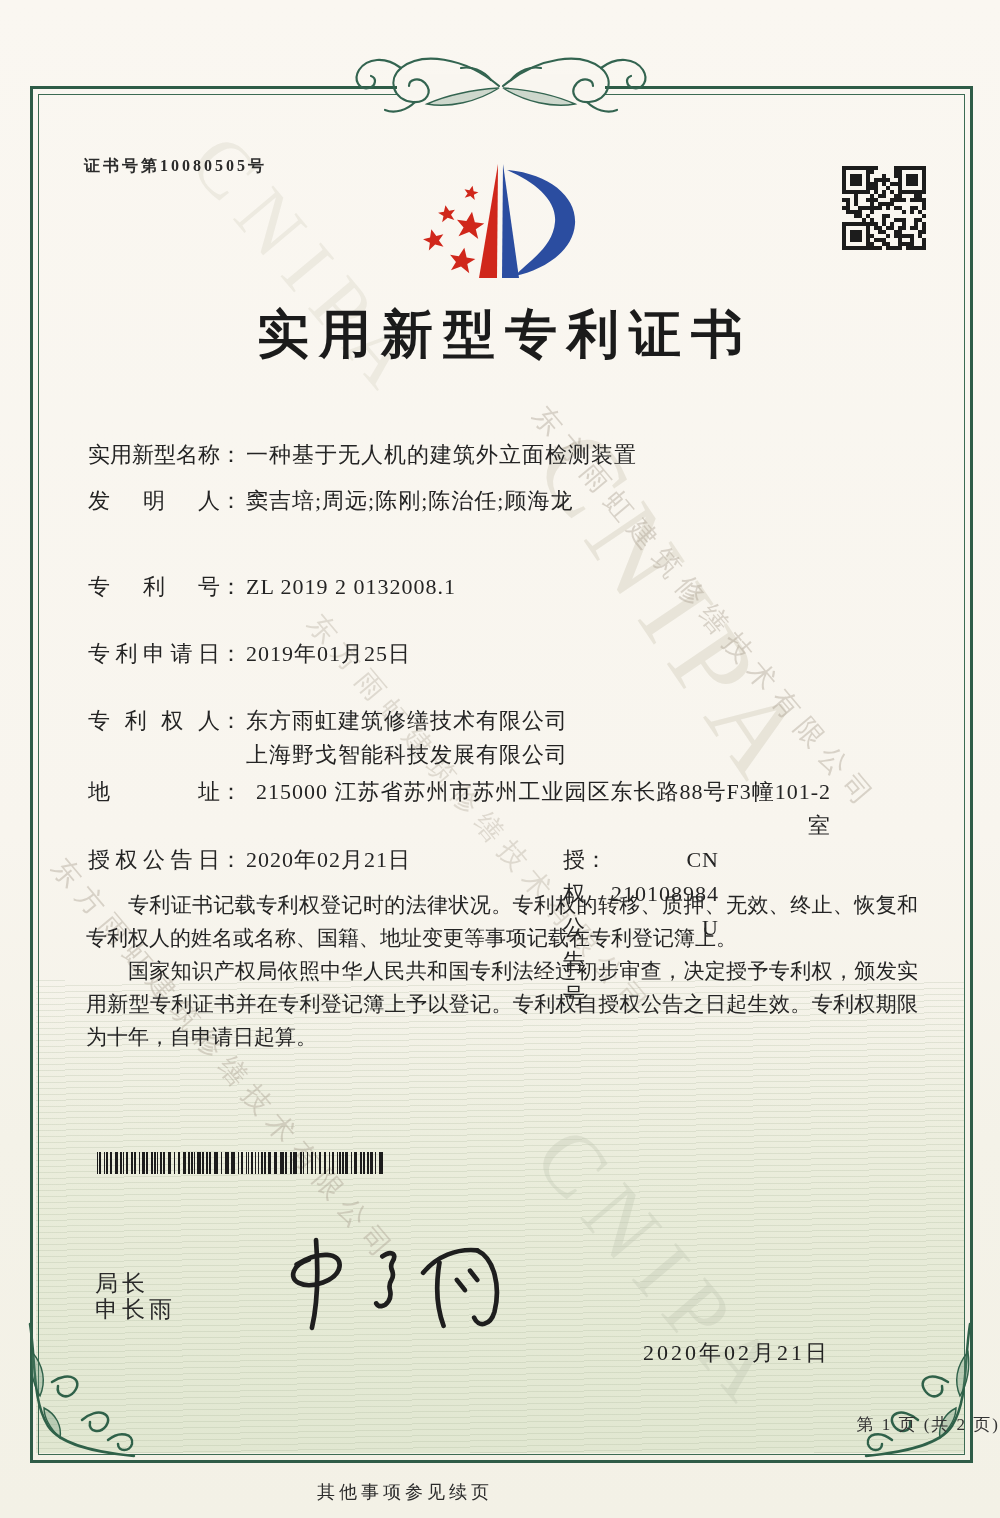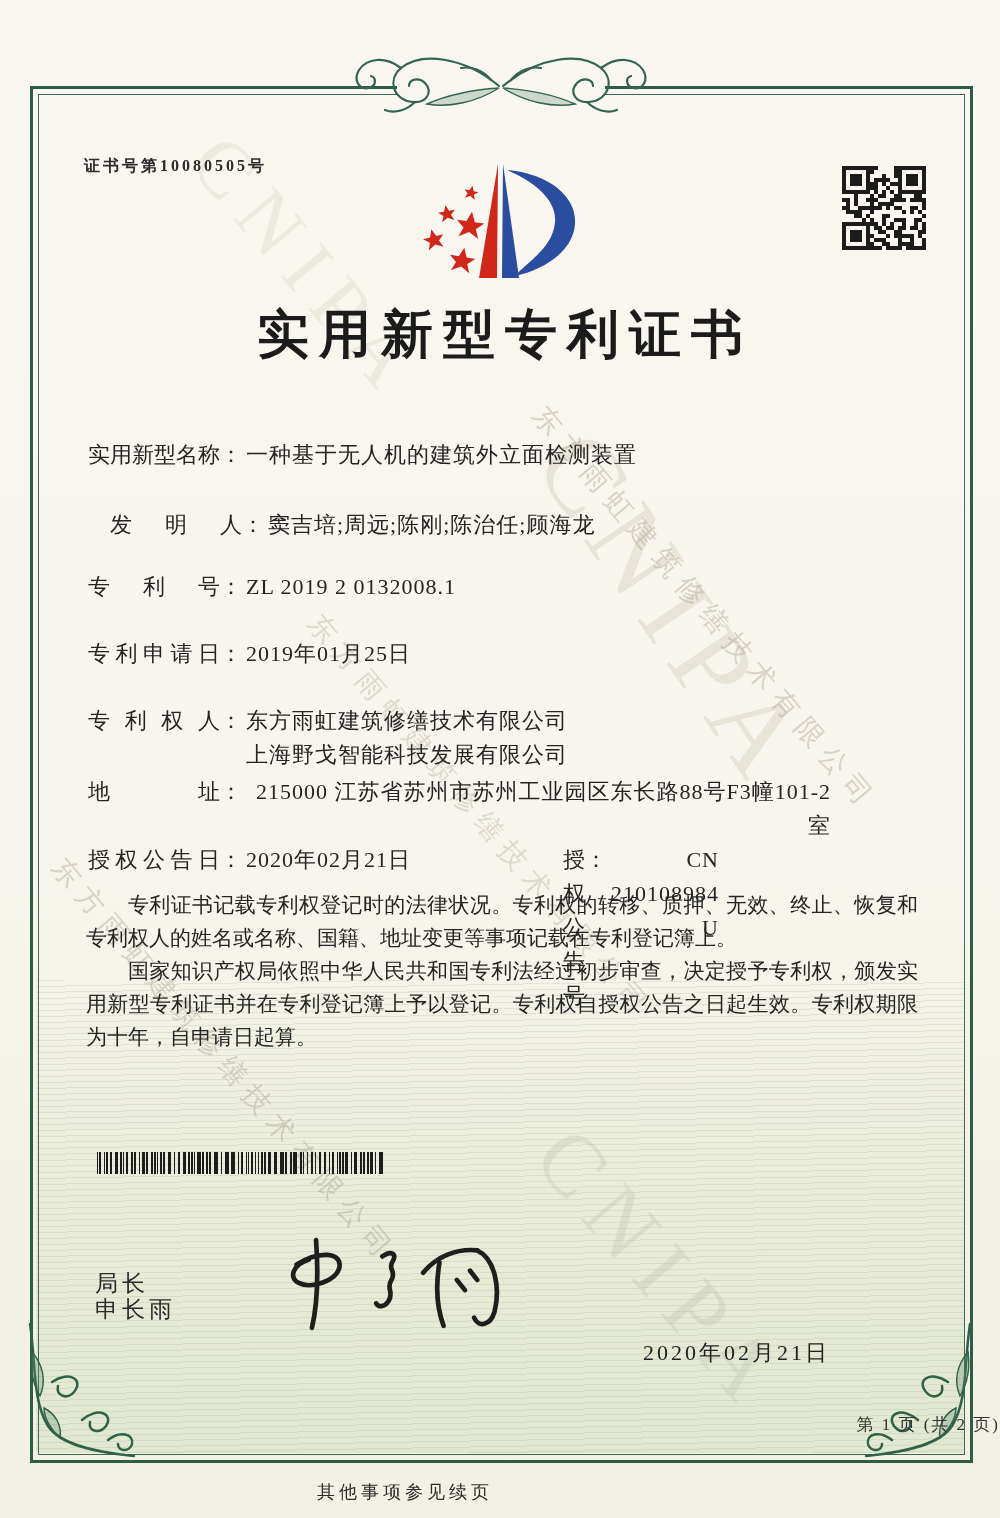--- a/index.html
+++ b/index.html
@@ -368,21 +368,21 @@
       <rect x="84" y="84" width="4" height="4" fill="#1c1c1c"></rect>
     </svg>
 
   <div class="content title" style="position:absolute;">实用新型专利证书</div>
 
   <div class="row" style="top:438px;">
     <span class="flabel">实用新型名称</span>
       <span class="colon">：</span>
       <span class="fvalue">一种基于无人机的建筑外立面检测装置</span>
   </div>
-  <div class="row" style="top:508px;margin-left:22px;">
+  <div class="row" style="top:484px;">
     <span class="flabel">发明人</span>
       <span class="colon">：</span>
       <span class="fvalue">窦吉培;周远;陈刚;陈治任;顾海龙</span>
   </div>
   <div class="row" style="top:570px;">
     <span class="flabel">专利号</span>
       <span class="colon">：</span>
       <span class="fvalue">ZL 2019 2 0132008.1</span>
   </div>
   <div class="row" style="top:637px;">

